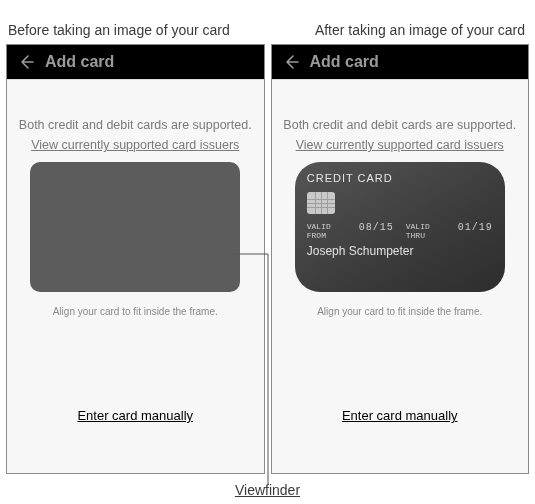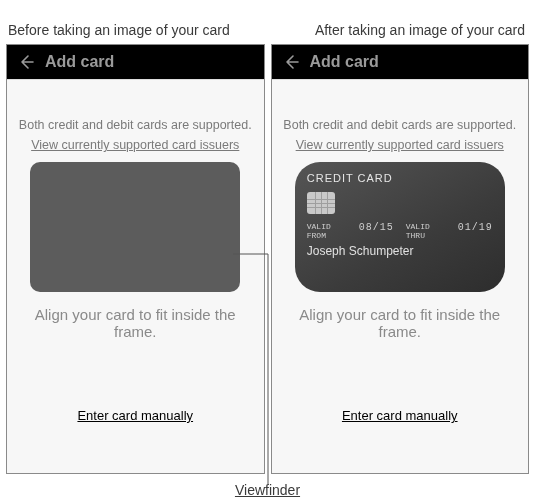--- a/index.html
+++ b/index.html
@@ -103,21 +103,21 @@
   .chip::before, .chip::after{
     content:""; position:absolute; background:#9e9e9e;
   }
   .chip::before{ left:8px; top:0; width:1px; height:100%; box-shadow:6px 0 #9e9e9e, 12px 0 #9e9e9e;}
   .chip::after{ top:7px; left:0; height:1px; width:100%; box-shadow:0 4px #9e9e9e, 0 8px #9e9e9e;}
   .card-number { font-size:13px; letter-spacing:1px; color:#f1f1f1; margin-bottom:4px; white-space:nowrap;}
   .card-row { display:flex; gap:12px; font-size:8px; color:#cfcfcf; }
   .card-row .val { font-size:10px; letter-spacing:1px;}
   .card-name{ font-size:12px; color:#e0e0e0; margin-top:4px; font-family: Arial, sans-serif;}
   .align-text {
-    font-size: 15px;
+    font-size: 10px;
     color:#8a8a8a;
     margin-bottom: 40px;
   }
   .manual-link {
     font-size: 13px;
     color:#000000;
     text-decoration: underline;
     margin-top:auto;
     margin-bottom:50px;
   }

